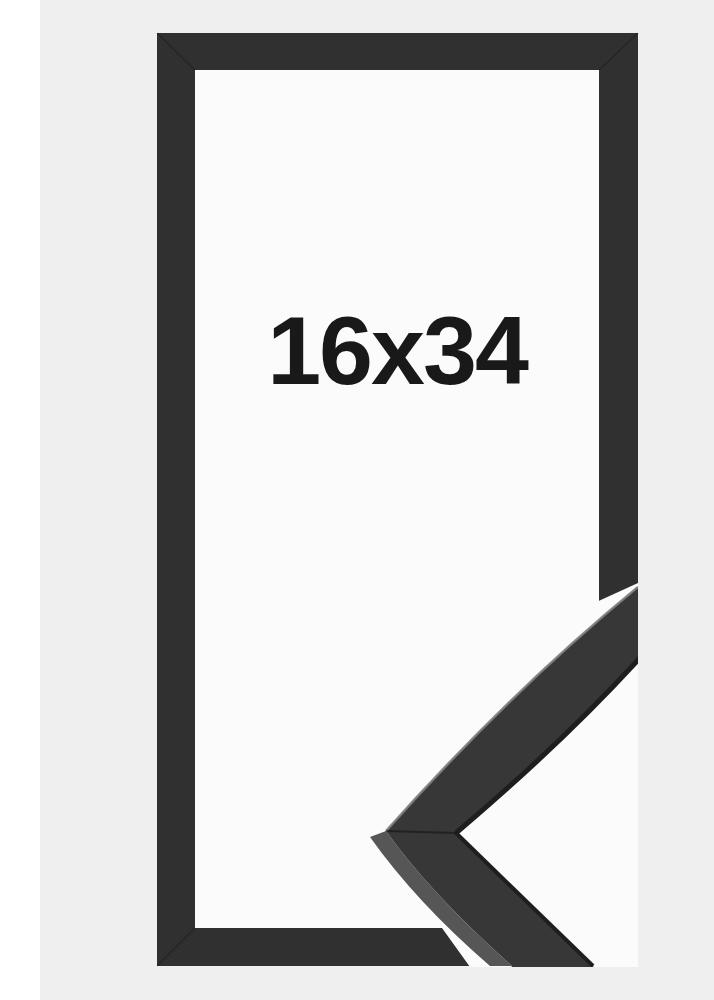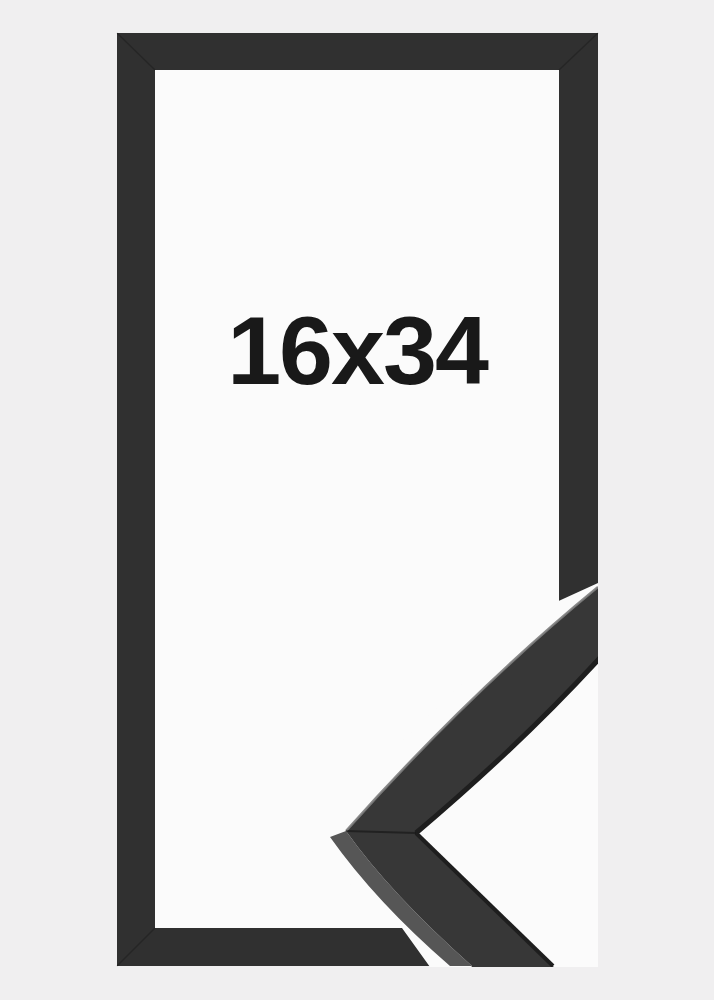--- a/index.html
+++ b/index.html
@@ -1,20 +1,20 @@
 <!DOCTYPE html>
 <html><head>
 <meta charset="utf-8">
 <style>
   html, body { margin: 0; padding: 0; }
   body {
     width: 714px; height: 1000px; overflow: hidden;
     font-family: "Liberation Sans", "DejaVu Sans", sans-serif;
   }
-  .stage { position: relative; width: 634px; height: 1000px; }
+  .stage { position: relative; width: 634px; height: 1000px; margin-left: 40px; }
   .stage svg { display: block; width: 714px; height: 1000px; }
   .size-label {
     font-weight: bold;
     font-size: 97px;
     letter-spacing: -2px;
   }
 </style>
 </head>
 <body>
 

